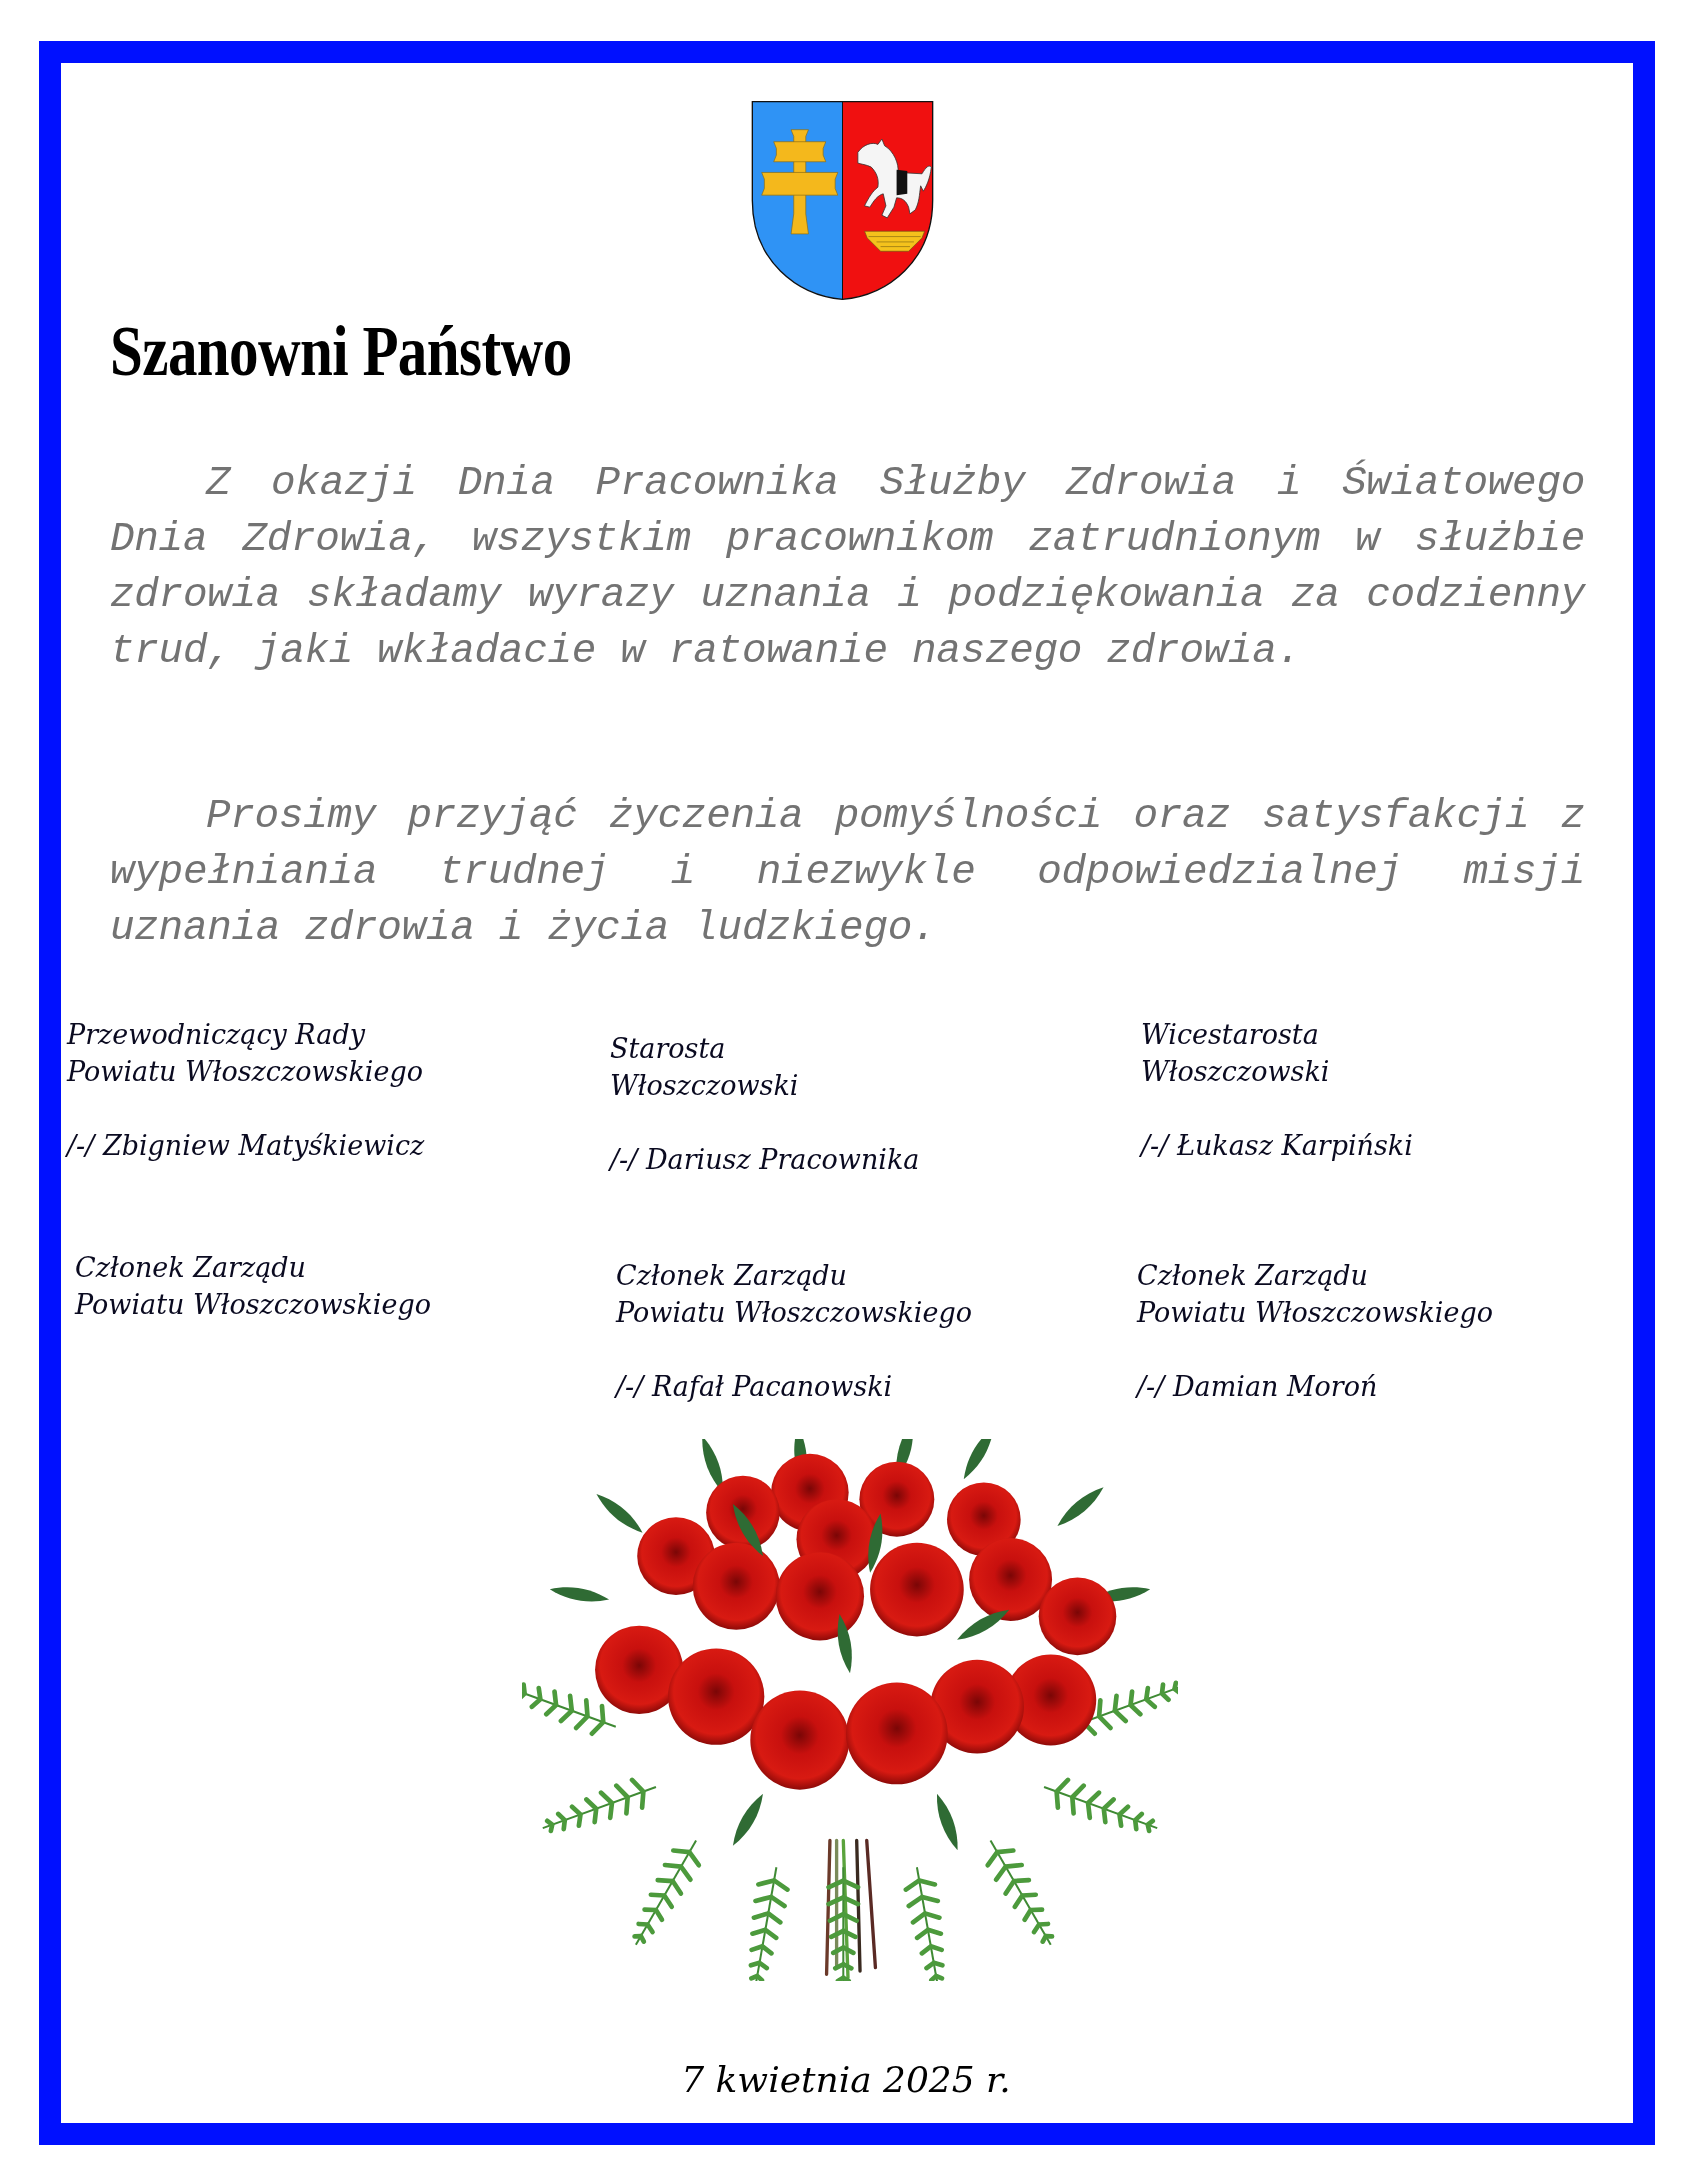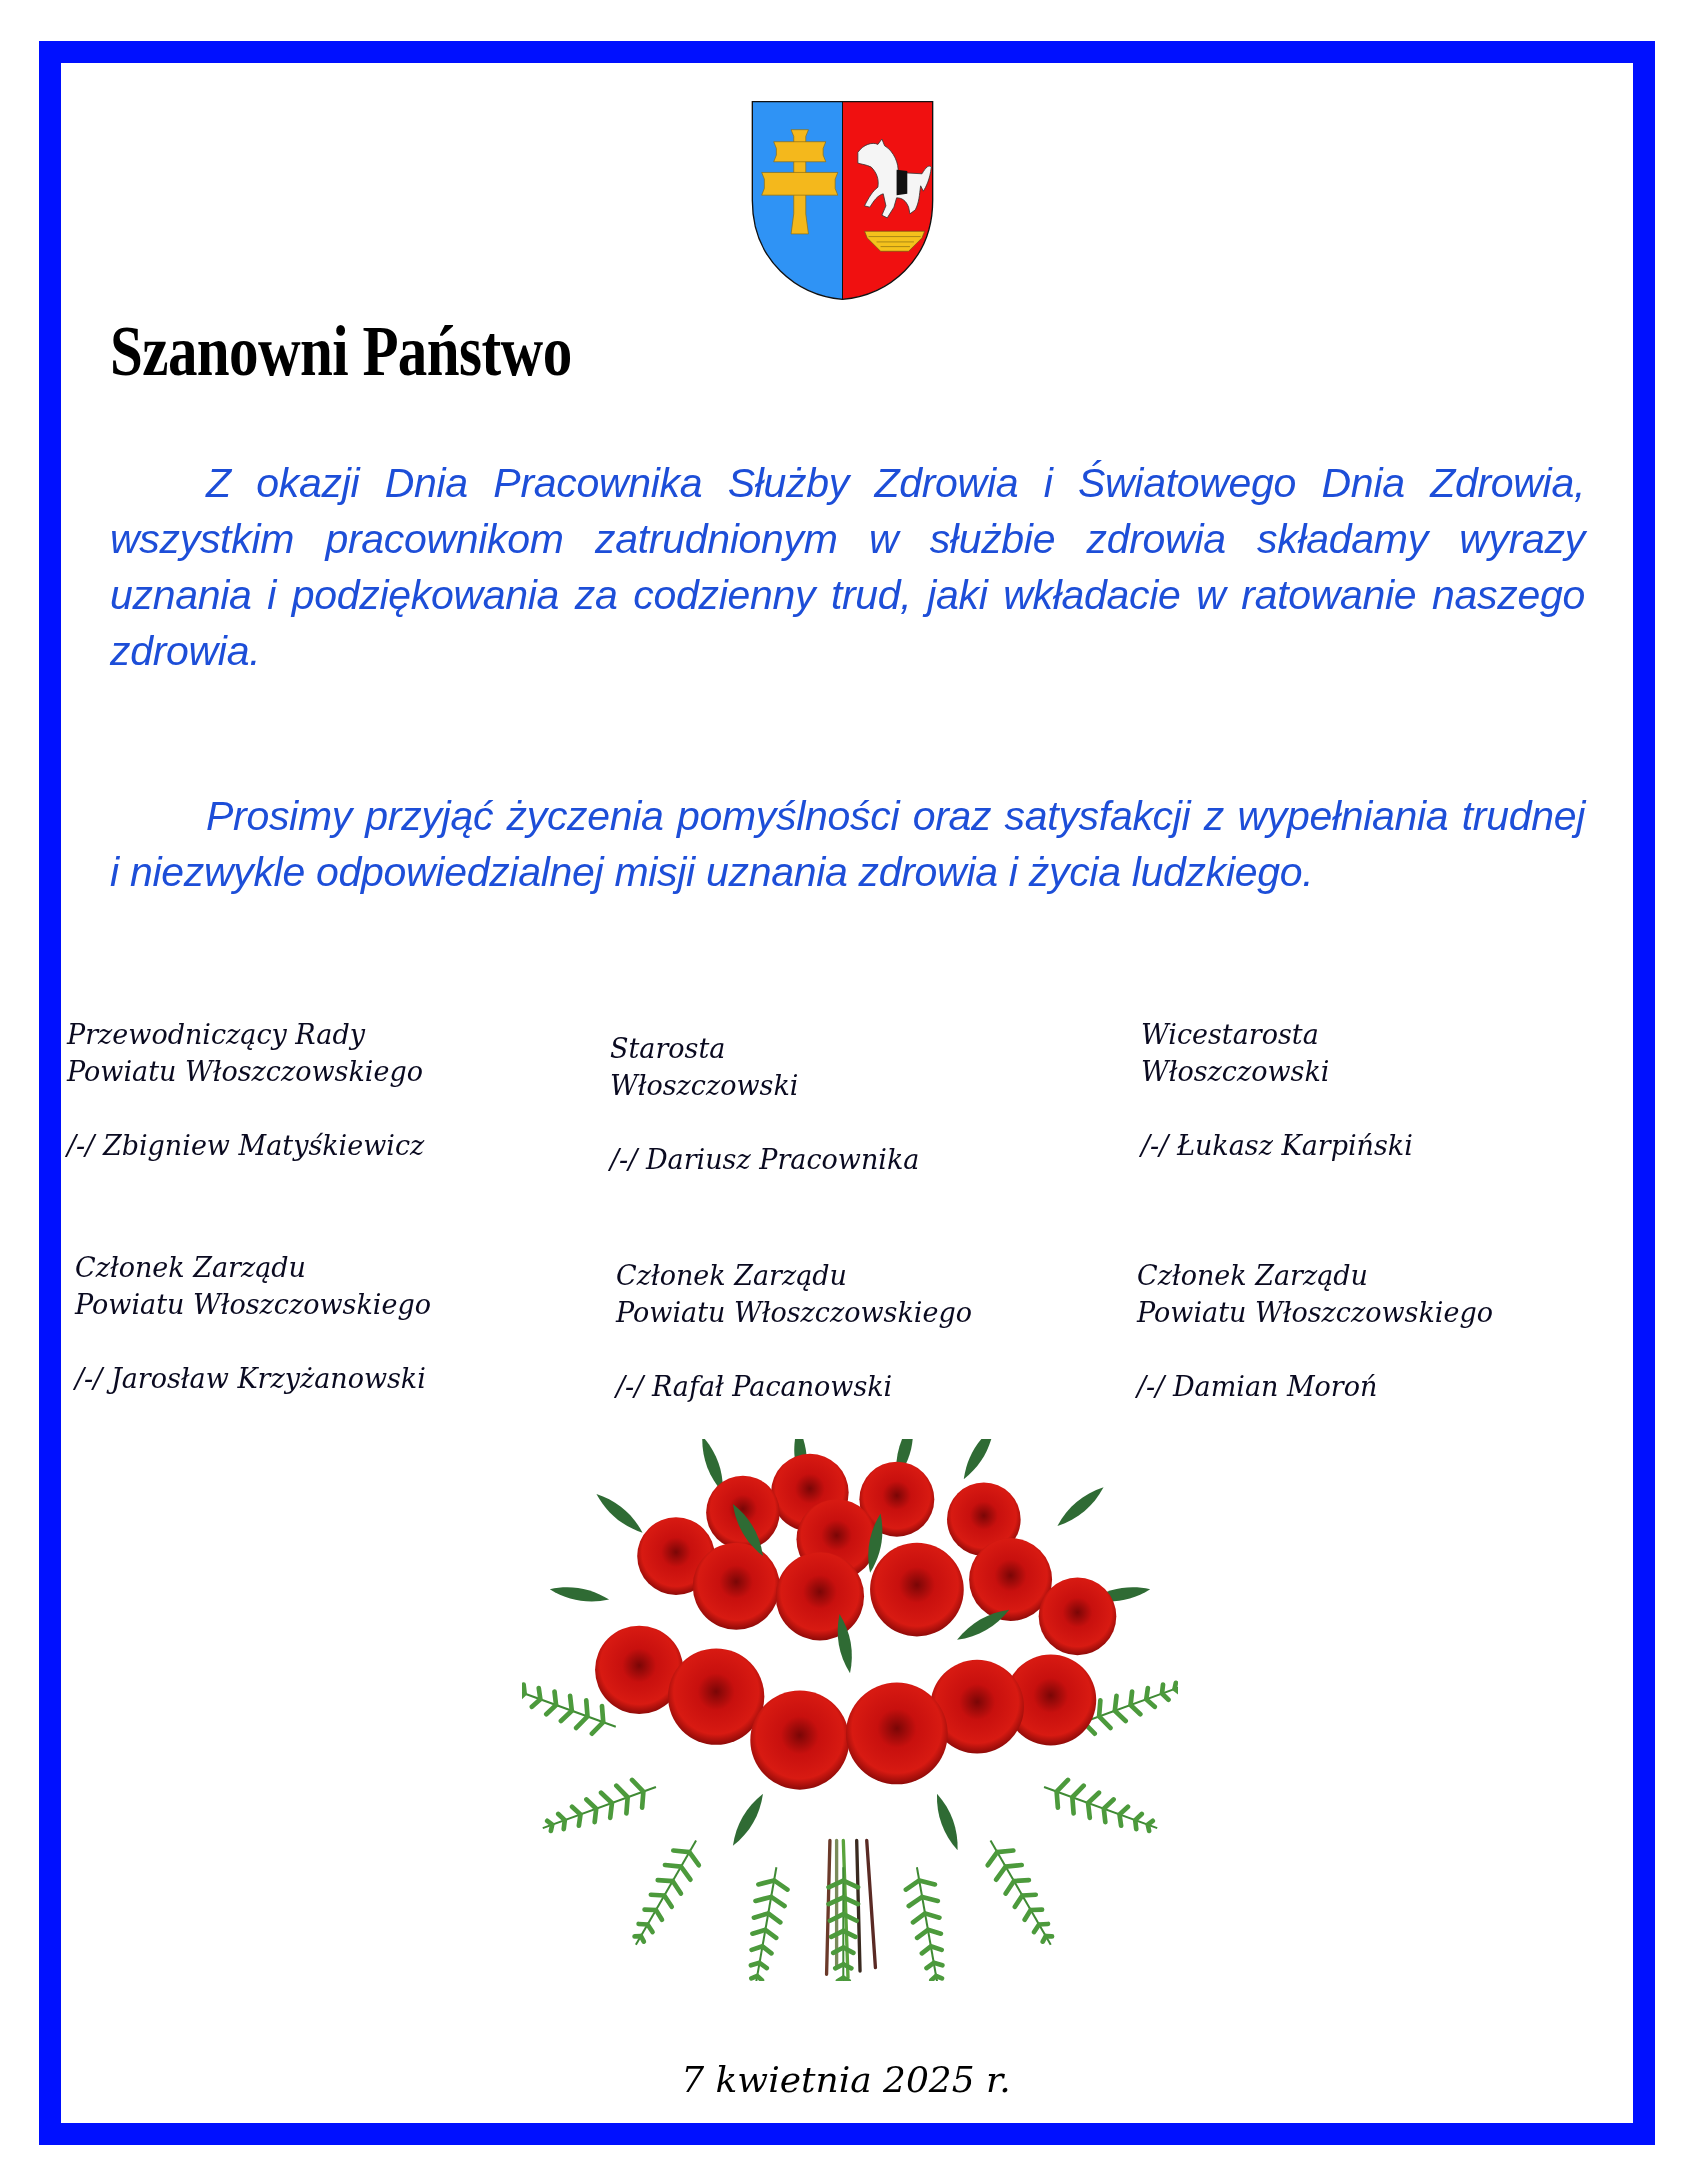--- a/index.html
+++ b/index.html
@@ -6,22 +6,22 @@
   body { width:1692px; height:2183px; position:relative; overflow:hidden;
          font-family:"DejaVu Serif", "Liberation Serif", serif; color:#0a0a14; }
   .frame { position:absolute; left:39px; top:41px; width:1616px; height:2104px;
            box-sizing:border-box; border:22px solid #0010ff; }
   .crest { position:absolute; left:751px; top:100px; width:183px; height:201px; }
   .heading { position:absolute; left:110px; top:314px; margin:0;
              font-family:"Liberation Serif", serif; font-weight:bold; font-size:72px;
              line-height:74px; letter-spacing:-0.7px; transform:scaleX(0.82); transform-origin:left top;
              color:#000; }
   .para { position:absolute; left:110px; width:1475px; margin:0;
-          font-family:Liberation Sans, sans-serif; font-style:italic; font-size:41px;
-          line-height:56px; text-align:justify; text-indent:96px; color:#1d4ed8;
+          font-family:Liberation Mono, monospace; font-style:italic; font-size:41px;
+          line-height:56px; text-align:justify; text-indent:96px; color:#737373;
           letter-spacing:-0.3px; }
   .p1 { top:455px; }
   .p2 { top:788px; }
   .sig { position:absolute; width:509px; text-align:left;
          font-family:"DejaVu Serif", serif; font-style:italic; font-size:27px; line-height:37px;
          color:#0a0a20; }
   .sig .name { margin-top:37px; display:block; }
   .sig .t { display:block; }
   .bouquet { position:absolute; left:522px; top:1439px; width:656px; height:542px; }
   .date { position:absolute; left:0; width:1692px; top:2027px; text-align:center;
@@ -79,21 +79,20 @@
 </div>
 <div class="sig" style="left:1141px; top:1016px;">
   <span class="t">Wicestarosta</span>
   <span class="t">Włoszczowski</span>
   <span class="name">/-/ Łukasz Karpiński</span>
 </div>
 
 <div class="sig" style="left:75px; top:1249px;">
   <span class="t">Członek Zarządu</span>
   <span class="t">Powiatu Włoszczowskiego</span>
-  <span class="name">/-/ Jarosław Krzyżanowski</span>
 </div>
 <div class="sig" style="left:616px; top:1257px;">
   <span class="t">Członek Zarządu</span>
   <span class="t">Powiatu Włoszczowskiego</span>
   <span class="name">/-/ Rafał Pacanowski</span>
 </div>
 <div class="sig" style="left:1137px; top:1257px;">
   <span class="t">Członek Zarządu</span>
   <span class="t">Powiatu Włoszczowskiego</span>
   <span class="name">/-/ Damian Moroń</span>

